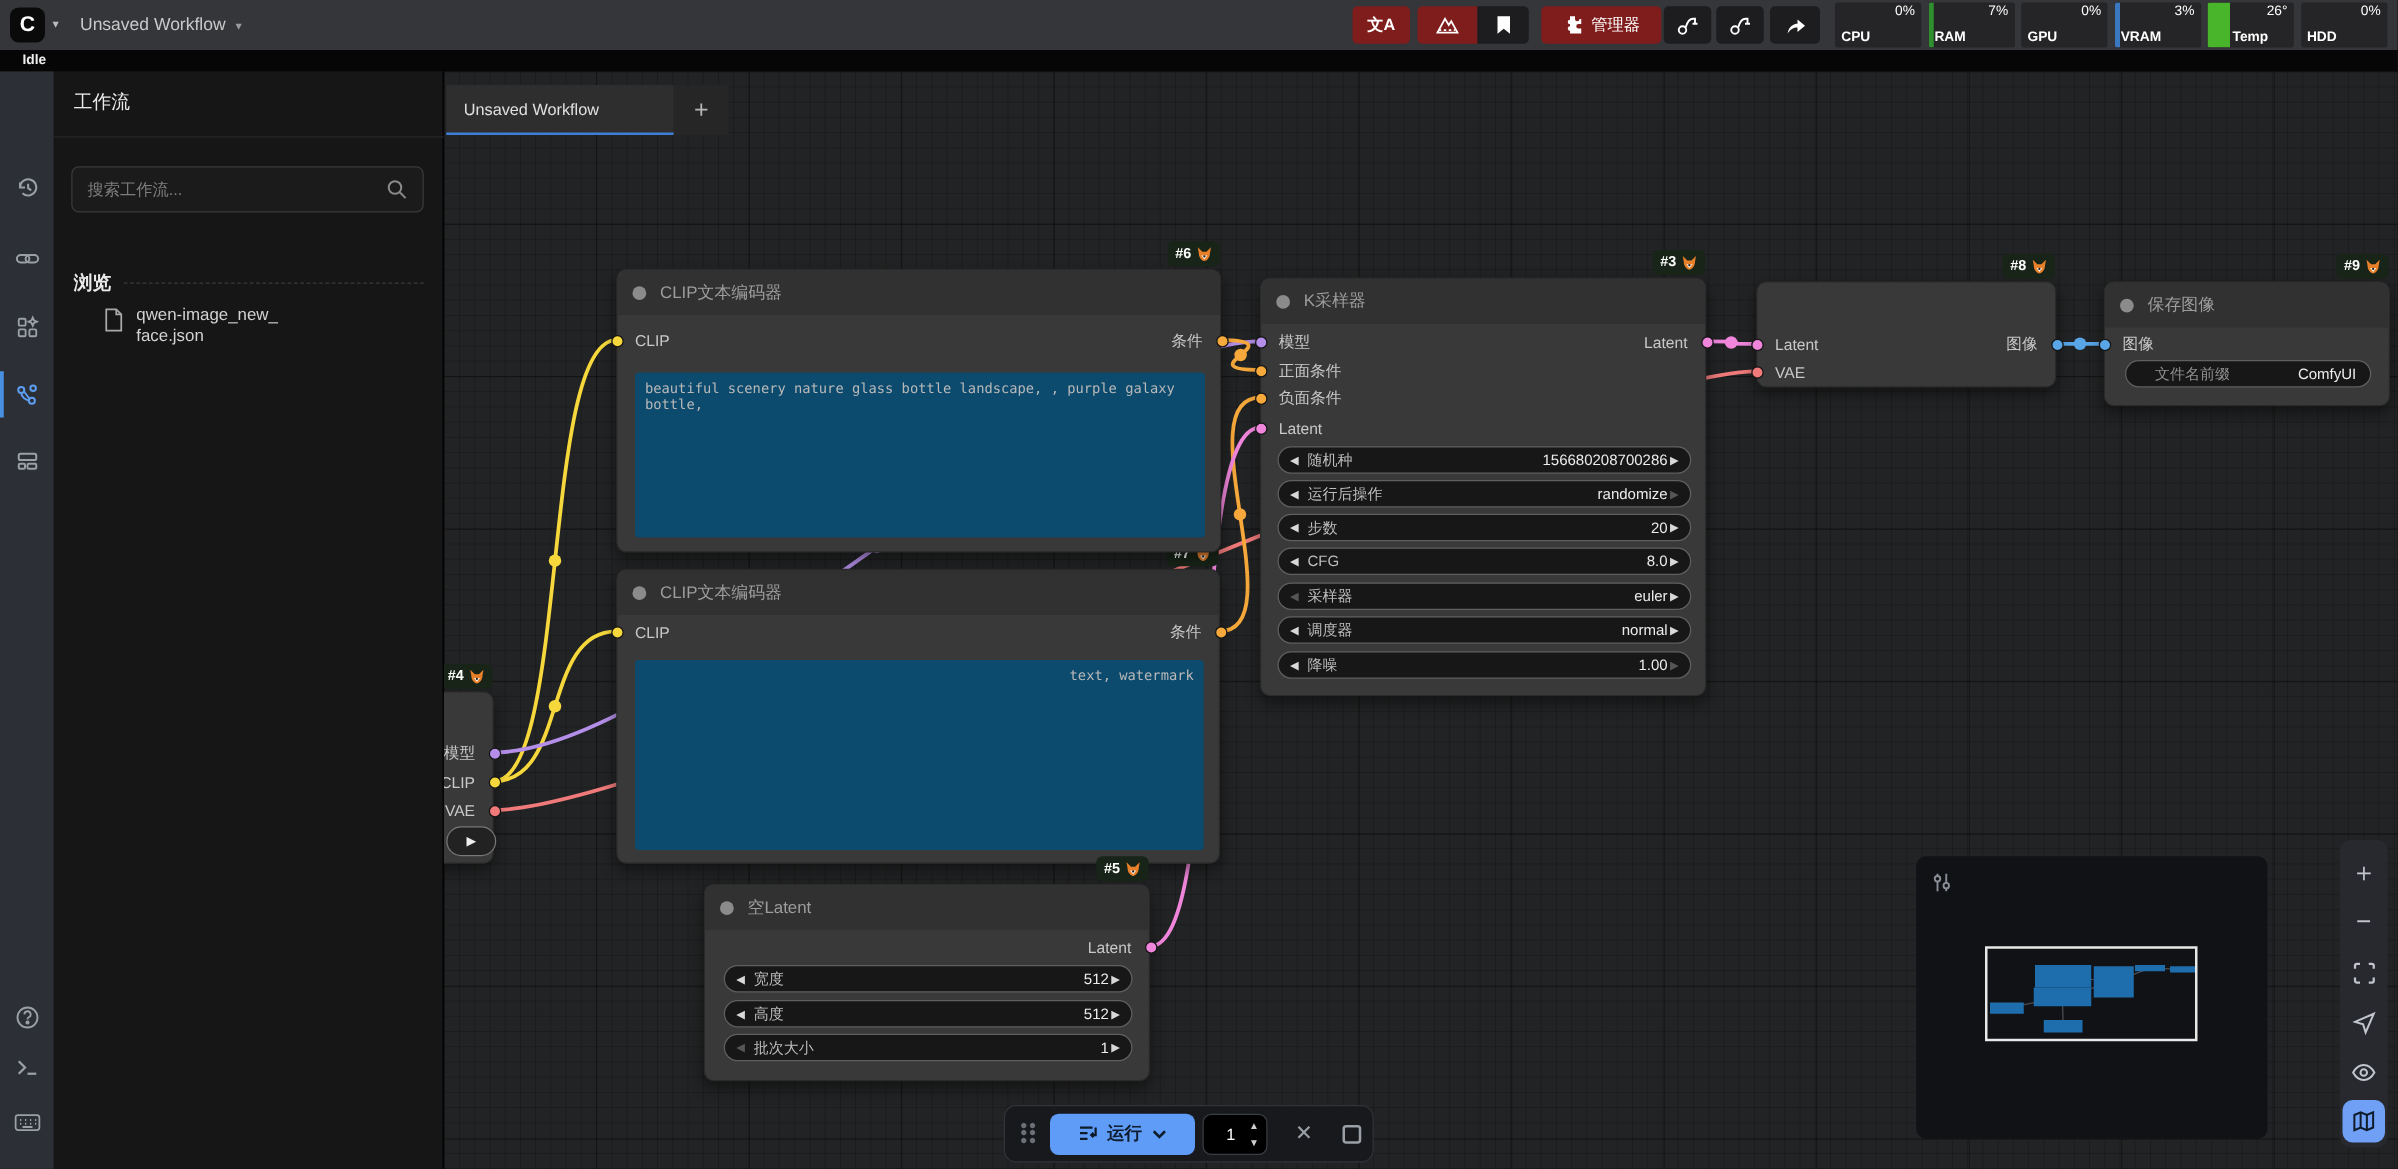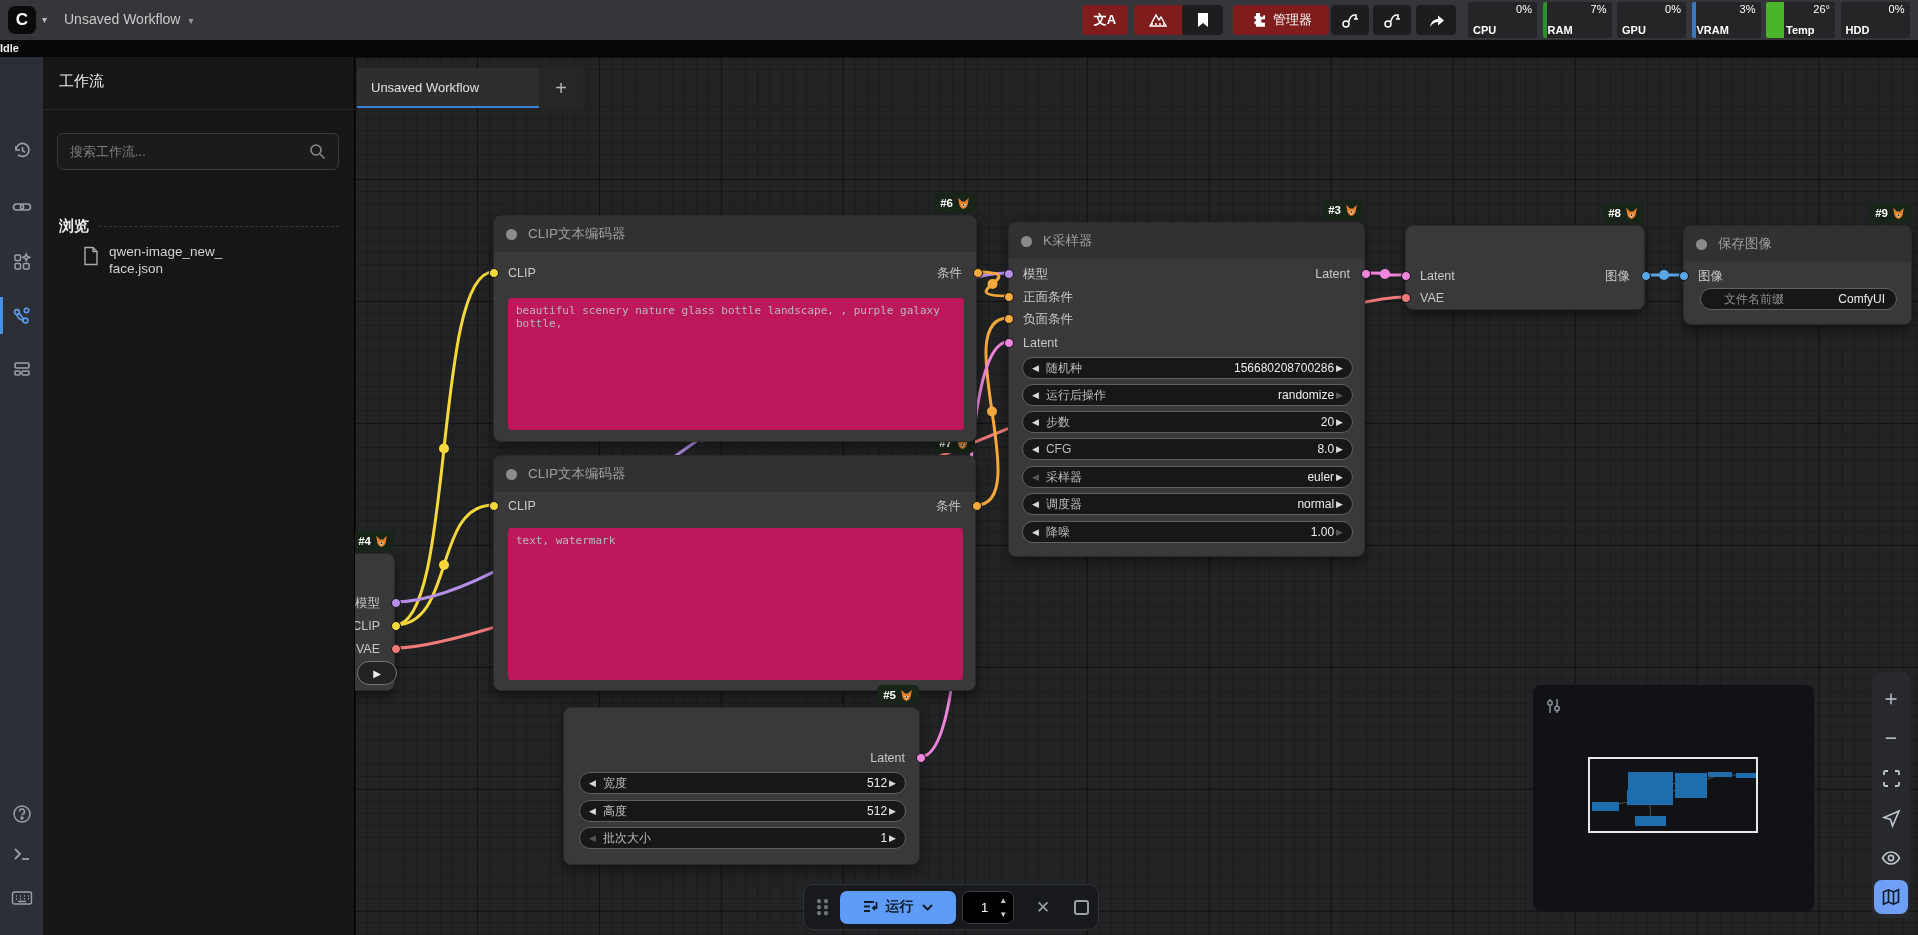--- a/index.html
+++ b/index.html
@@ -23,21 +23,21 @@
     border-radius:2px; overflow:hidden; color:#fff; }
   .stat-val { position:absolute; right:5px; top:1px; font-size:11px; }
   .stat-lab { position:absolute; left:5px; bottom:2px; font-size:11px; font-weight:bold; }
   .statbar-green-thin { position:absolute; left:0; top:0; width:4px; height:100%; background:#2f8f2f; }
   .statbar-blue-thin  { position:absolute; left:0; top:0; width:4px; height:100%; background:#3b78c2; }
   .statbar-green-block{ position:absolute; left:0; top:0; width:18px; height:100%; background:#49b52a; }
   .stat-block .stat-lab { left:2px; }
 
   
   #statusbar { position:absolute; left:0; top:40px; width:1918px; height:17px; background:#060606;
-    color:#eee; font-size:11px; font-weight:bold; line-height:17px; padding-left:0; z-index:49; }
+    color:#eee; font-size:11px; font-weight:bold; line-height:17px; padding-left:18px; z-index:49; }
 
   
   #rail { position:absolute; left:0; top:57px; width:43px; height:878px; background:#2c3036; z-index:40; }
   .rail-item { position:absolute; left:3px; width:37px; height:37px; display:flex;
     align-items:center; justify-content:center; color:#9aa0a6; cursor:pointer; }
   .rail-item.active { color:#5d9df0; }
   .rail-active-bar { position:absolute; left:0; width:3px; height:37px; background:#4a90e2; }
 
   
   #panel { position:absolute; left:43px; top:57px; width:312px; height:878px; background:#161616;
@@ -83,21 +83,21 @@
   .slot-label { position:absolute; color:#c8c8c8; font-size:12.5px; transform:translateY(-50%); }
   .slot-dot { position:absolute; width:10px; height:10px; border-radius:50%;
     border:1px solid #141414; transform:translate(-50%,-50%); }
   .widget { position:absolute; height:22px; background:#171717; border:1px solid #606060;
     border-radius:11px; display:flex; align-items:center; padding:0 9px; cursor:pointer; }
   .widget .arr { font-size:9px; color:#d8d8d8; }
   .widget .arr.dim { color:#565656; }
   .widget .wlabel { color:#bdbdbd; font-size:12px; margin-left:7px; flex:1; text-align:left; }
   .widget .wvalue { color:#ececec; font-size:12px; margin-right:2px; }
   .widget.noarrows .wlabel { color:#8f8f8f; margin-left:14px; }
-  .node-textarea { position:absolute; background:#be185d; border-radius:3px; color:#b9b9b9;
+  .node-textarea { position:absolute; background:#0c4a6e; border-radius:3px; color:#b9b9b9;
     font-family:"DejaVu Sans Mono","Liberation Mono",monospace; font-size:11px;
     padding:6px 8px; overflow:hidden; white-space:pre-wrap; cursor:text; }
   .badge { position:absolute; right:0; top:-23px; height:20px; background:#182418;
     border-radius:5px; display:flex; align-items:center; padding:0 6px; gap:4px; }
   .badge span { color:#fff; font-weight:bold; font-size:11.5px; }
   .play-pill { position:absolute; height:24px; width:40px; background:#222; border:1px solid #777;
     border-radius:12px; color:#eee; font-size:10px; display:flex; align-items:center;
     justify-content:center; cursor:pointer; }
 
   
@@ -359,30 +359,34 @@
           </svg>
         </div>
         <div class="node-header">
           <div class="node-dot"></div>
           <div class="node-title">CLIP文本编码器</div>
         </div>
         <div class="slot-dot" style="left: 0px; top: 50px; background: rgb(246, 216, 60);"></div>
         <div class="slot-label" style="left: 14px; top: 50px;">CLIP</div>
         <div class="slot-dot" style="left: 483px; top: 50px; background: rgb(247, 169, 59);"></div>
         <div class="slot-label" style="right: 14px; top: 50px;">条件</div>
-        <div class="node-textarea" style="left: 14px; top: 72px; width: 455px; height: 152px;">text, watermark</div>
+        <div class="node-textarea" style="left: 14px; top: 72px; width: 455px; height: 152px; text-align: right;">text, watermark</div>
       </div>
       <div class="node" style="left: 208px; top: 650px; width: 357px; height: 158px;">
         <div class="badge">
           <span>#5</span>
           <svg width="13" height="13" viewBox="0 0 16 16">
             <path d="M1.5 1 L6 5.5 H10 L14.5 1 L13.5 7 C13.5 11 10.5 14.5 8 14.5 C5.5 14.5 2.5 11 2.5 7 Z" fill="#e8802a"></path>
             <path d="M5 9 L8 13 L11 9 Z" fill="#f5f0e8"></path>
             <circle cx="8" cy="10" r="1.1" fill="#222"></circle>
           </svg>
+        </div>
+        <div class="node-header">
+          <div class="node-dot"></div>
+          <div class="node-title">空Latent</div>
         </div>
         <div class="slot-dot" style="left: 357px; top: 50px; background: rgb(240, 134, 220);"></div>
         <div class="slot-label" style="right: 14px; top: 50px;">Latent</div>
         <div class="widget" style="left: 15px; top: 64px; width: 327px;">
           <span class="arr">◀</span>
           <span class="wlabel">宽度</span>
           <span class="wvalue">512</span>
           <span class="arr">▶</span>
         </div>
         <div class="widget" style="left: 15px; top: 92px; width: 327px;">

